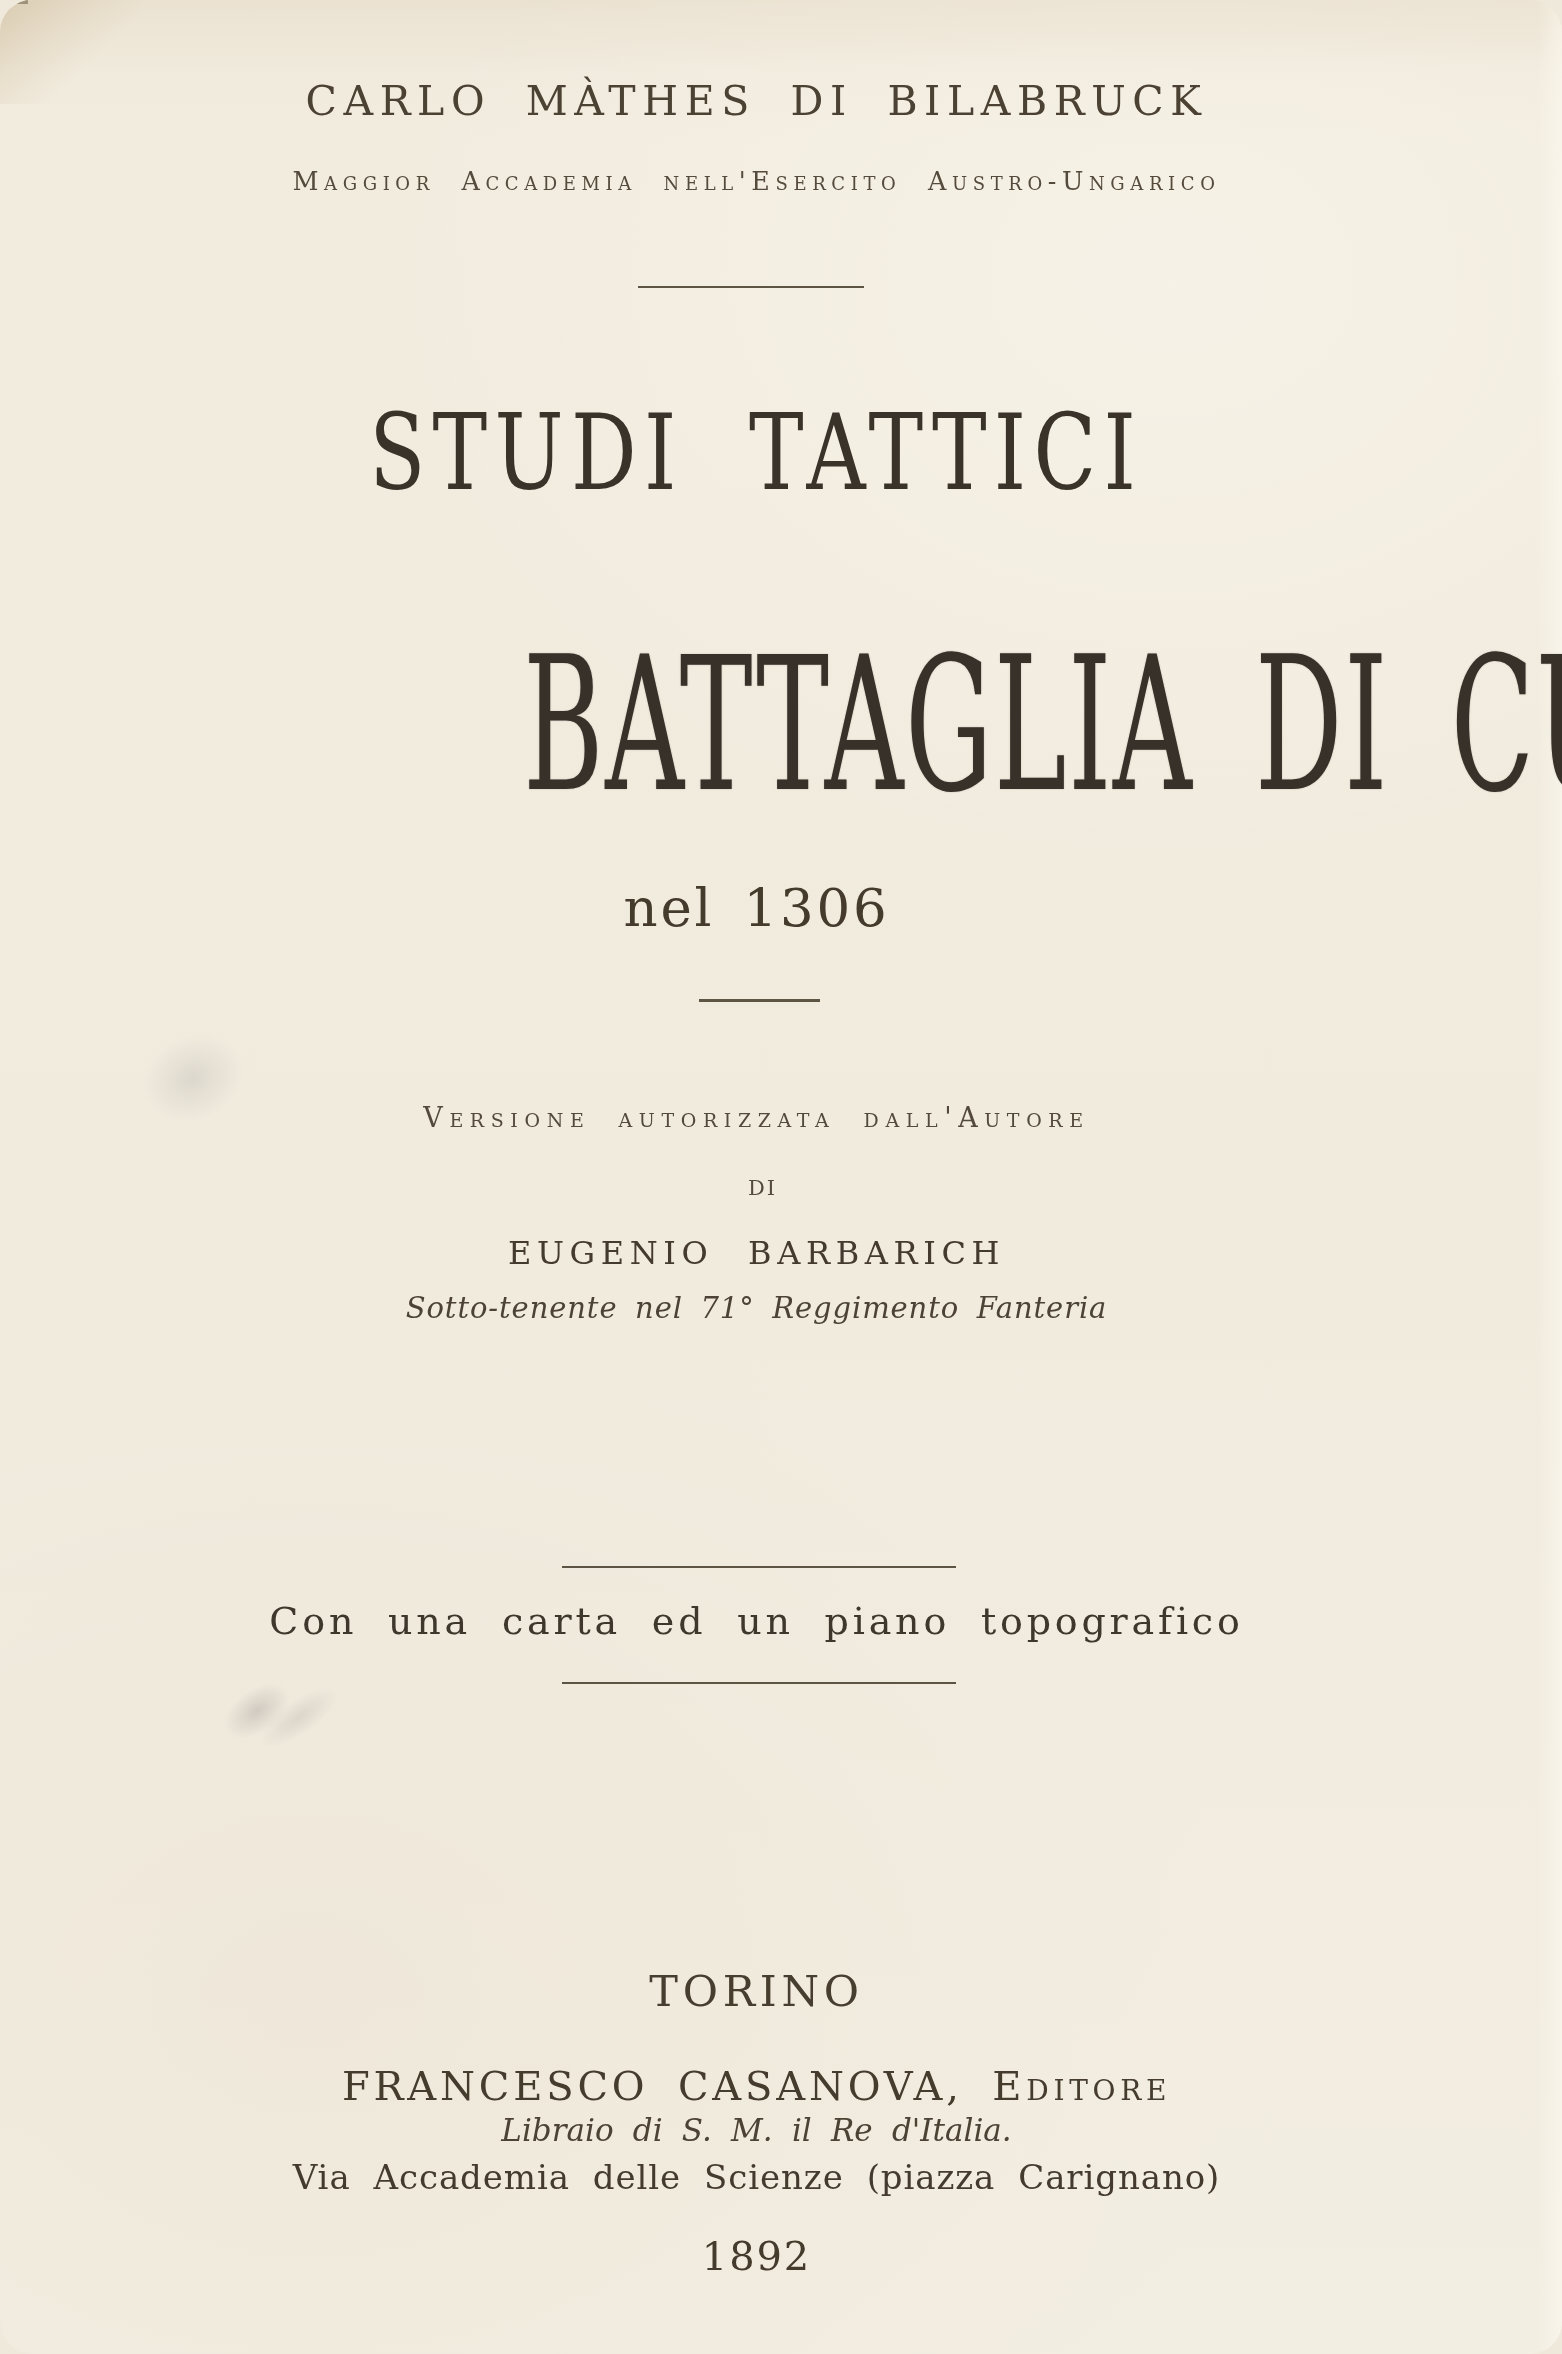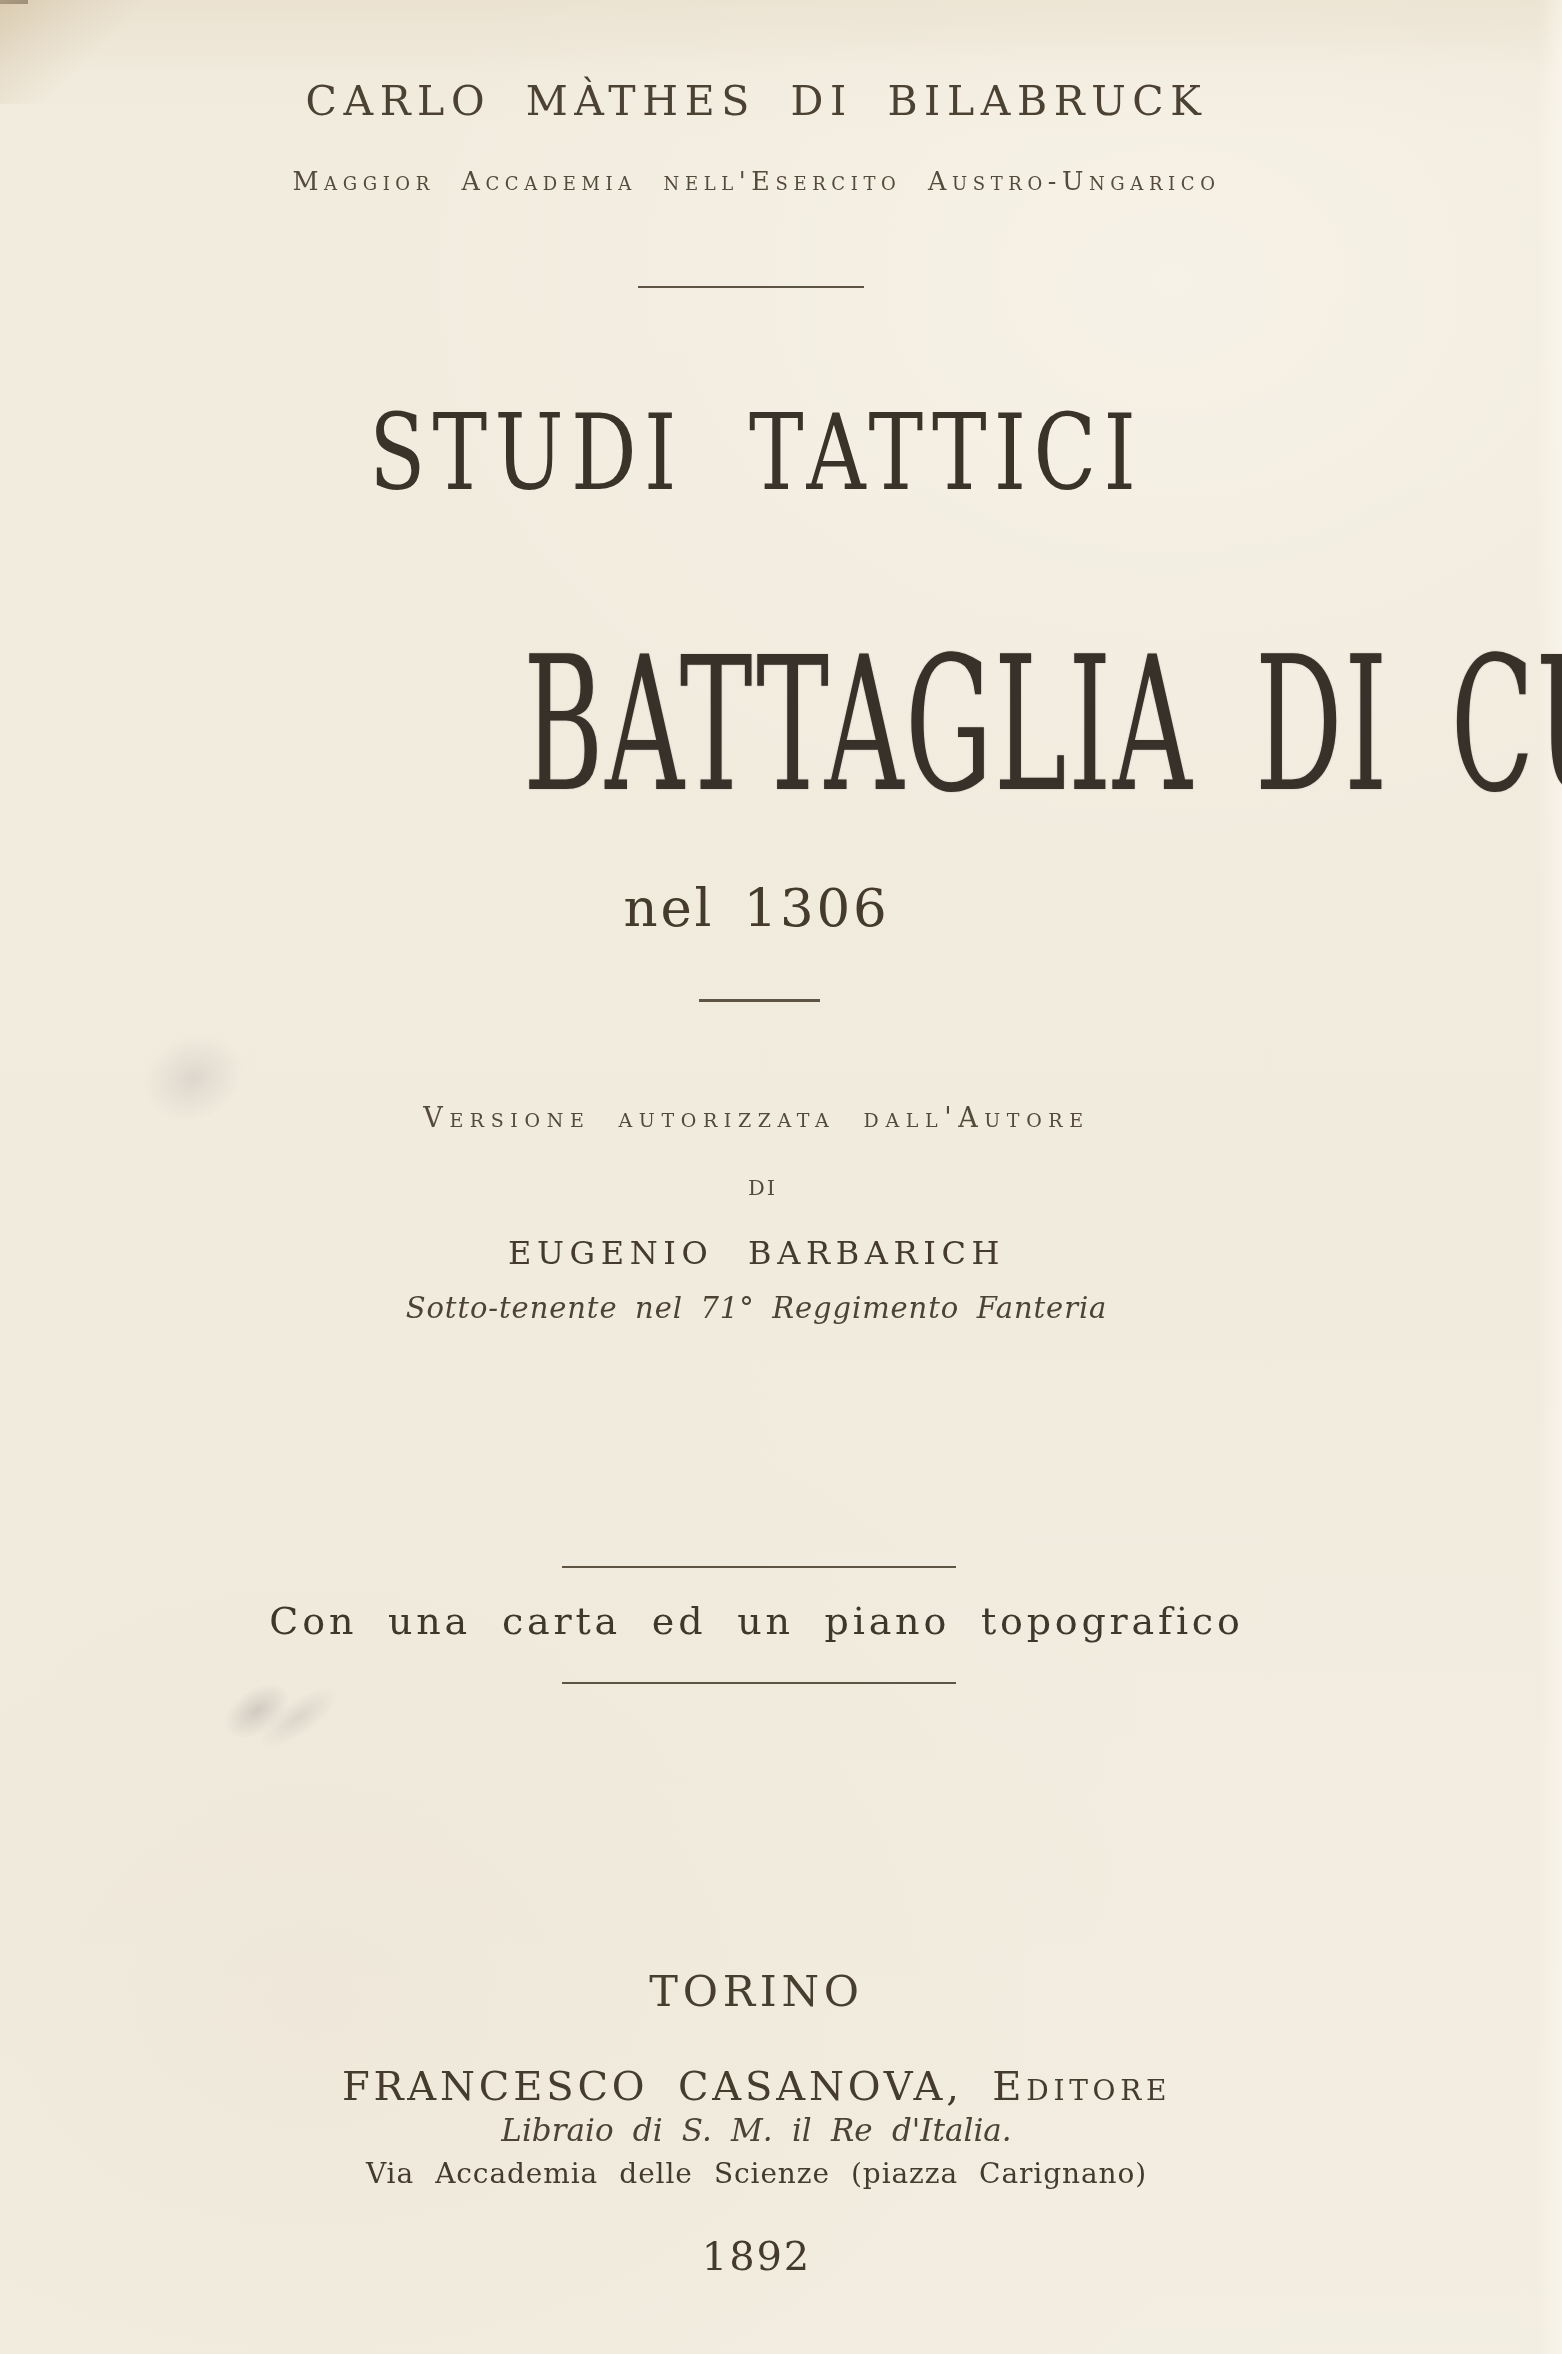--- a/index.html
+++ b/index.html
@@ -10,20 +10,21 @@
   }
   .page {
     position: relative;
     width: 1562px; height: 2354px;
     overflow: hidden;
     background:
       radial-gradient(1130px 847px at 75% 12%, rgba(255,252,244,0.35), rgba(255,252,244,0) 70%),
       radial-gradient(1318px 1036px at 20% 85%, rgba(235,226,210,0.45), rgba(235,226,210,0) 70%),
       linear-gradient(180deg, #efe8da 0%, #f2ecdf 6%, #f1ebde 55%, #f3eee2 100%);
     color: #4d4335;
+    border-radius: 32px;
   }
   
   .tone-band {
     position: absolute; left: 0; top: 0; width: 100%; height: 73px;
     background: linear-gradient(180deg, rgba(226,214,192,0.35), rgba(226,214,192,0));
   }
   
   .corner-shade {
     position: absolute; left: 0; top: 0; width: 141px; height: 104px;
     background: linear-gradient(135deg, rgba(205,186,152,0.55) 0%, rgba(205,186,152,0.25) 30%, rgba(205,186,152,0) 62%);
@@ -69,21 +70,21 @@
   .translation-di{ top: 1178px; font-size: 21px; letter-spacing: 1.9px; color: #554b3c; padding-left: 12px; }
   .translator    { top: 1223px; font-size: 32px; letter-spacing: 5.6px; word-spacing: 19px; color: #443b2e; margin-top: 14px; }
   .translator-title { top: 1294px; font-size: 29px; font-style: italic; letter-spacing: 0.9px; word-spacing: 7.5px; color: #4c4335; }
   .rule-3        { top: 1566px; left: 562px; width: 394px; }
   .illus-note    { top: 1602px; font-size: 38px; letter-spacing: 3.8px; word-spacing: 15px; color: #3f372b; }
   .rule-4        { top: 1682px; left: 562px; width: 394px; }
   .city          { top: 1970px; font-size: 43px; letter-spacing: 4.7px; color: #473e30; }
   .publisher     { top: 2046px; font-size: 40px; letter-spacing: 3.8px; word-spacing: 13px; color: #453c2e; margin-top: 20px; }
   .publisher .role { font-variant: small-caps; letter-spacing: 4.7px; }
   .publisher-sub { top: 2115px; font-size: 31px; font-style: italic; word-spacing: 9.4px; color: #4c4335; }
-  .address       { top: 2160px; font-size: 28px; letter-spacing: 0.9px; word-spacing: 11.3px; color: #443b2e; }
+  .address       { top: 2160px; font-size: 34px; letter-spacing: 0.9px; word-spacing: 11.3px; color: #443b2e; }
   .imprint-dash  { top: 2223px; left: 744px; width: 28px; height: 3.8px; background: #4a4133; }
   .year          { top: 2236px; font-size: 40px; letter-spacing: 1.9px; color: #453b2c; }
 </style>
 </head>
 <body>
 
 <div class="page">
 
   <div class="tone-band"></div>
   <div class="corner-shade"></div>

